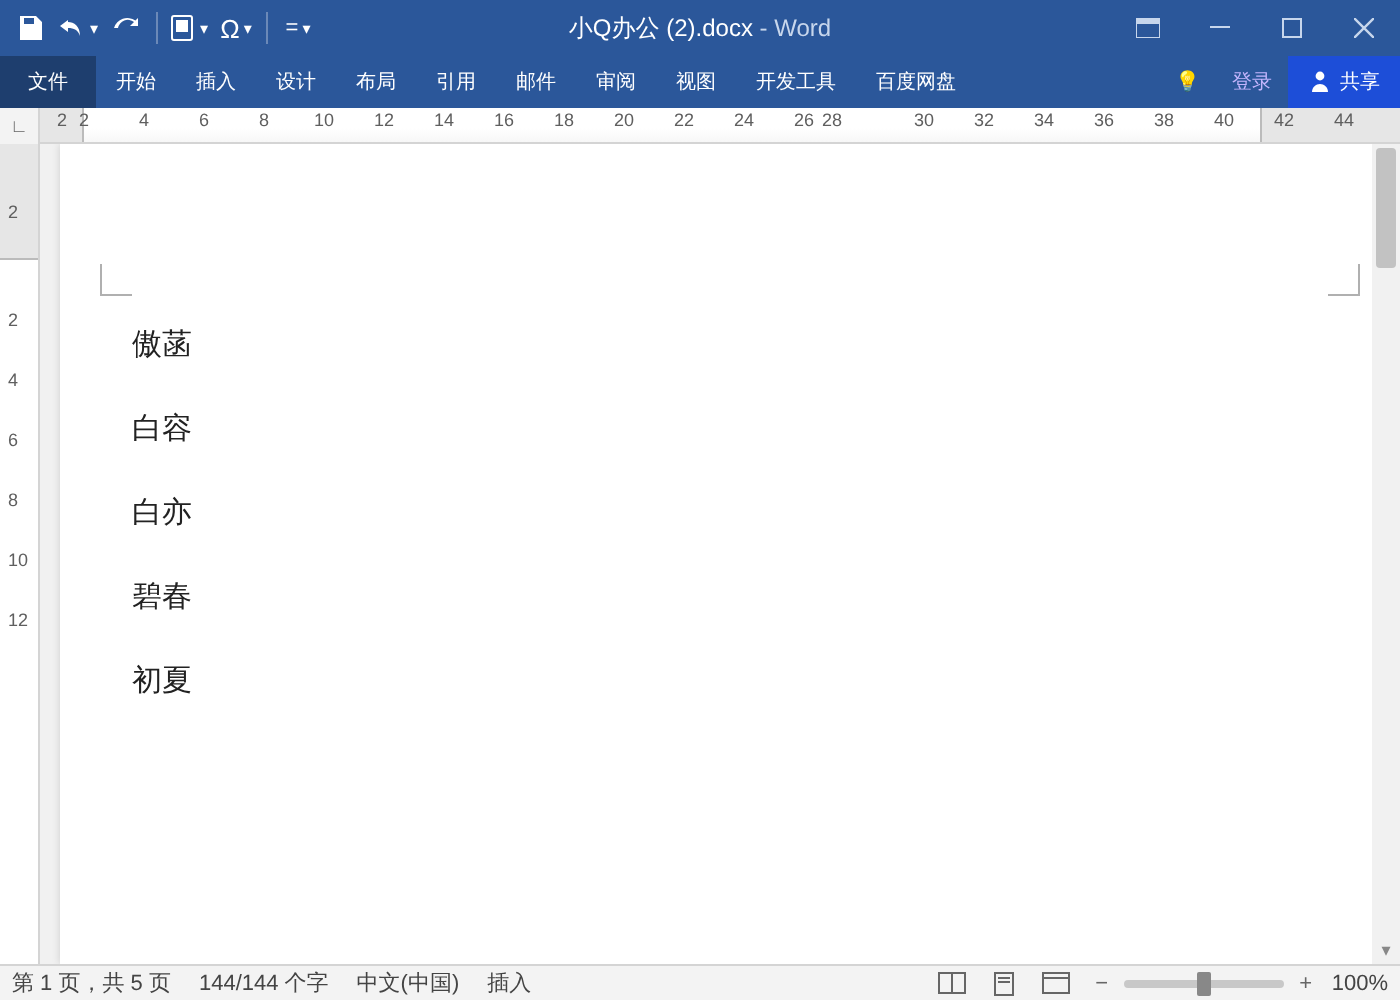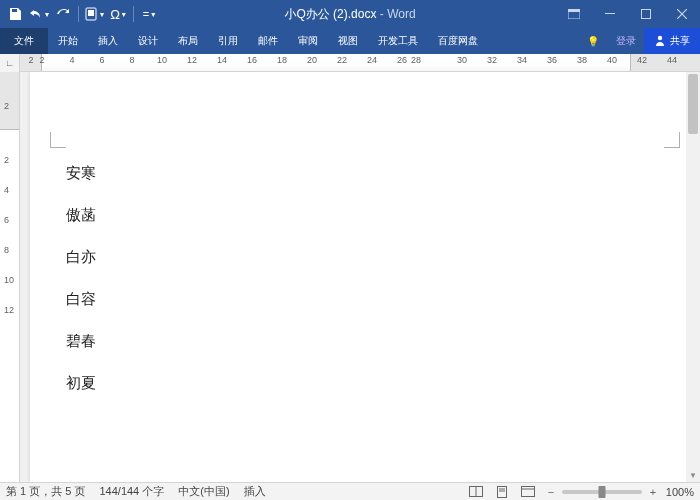--- a/index.html
+++ b/index.html
@@ -191,24 +191,23 @@
       <span class="num" style="top: 148px;">6</span>
       <span class="num" style="top: 178px;">8</span>
       <span class="num" style="top: 208px;">10</span>
       <span class="num" style="top: 238px;">12</span>
     </div>
   <div class="page-viewport">
     <div class="page">
       <div class="margin-mark tl"></div>
       <div class="margin-mark tr"></div>
       <div class="doc-body" id="doc-body">
-          <p>安寒</p>
           <p>傲菡</p>
+          <p>白容</p>
           <p>白亦</p>
-          <p>白容</p>
           <p>碧春</p>
           <p>初夏</p>
         </div>
     </div>
     <div class="scrollbar-v">
       <div class="arrow" style="top:0">▴</div>
       <div class="thumb"></div>
       <div class="arrow" style="bottom:0">▾</div>
     </div>
   </div>

